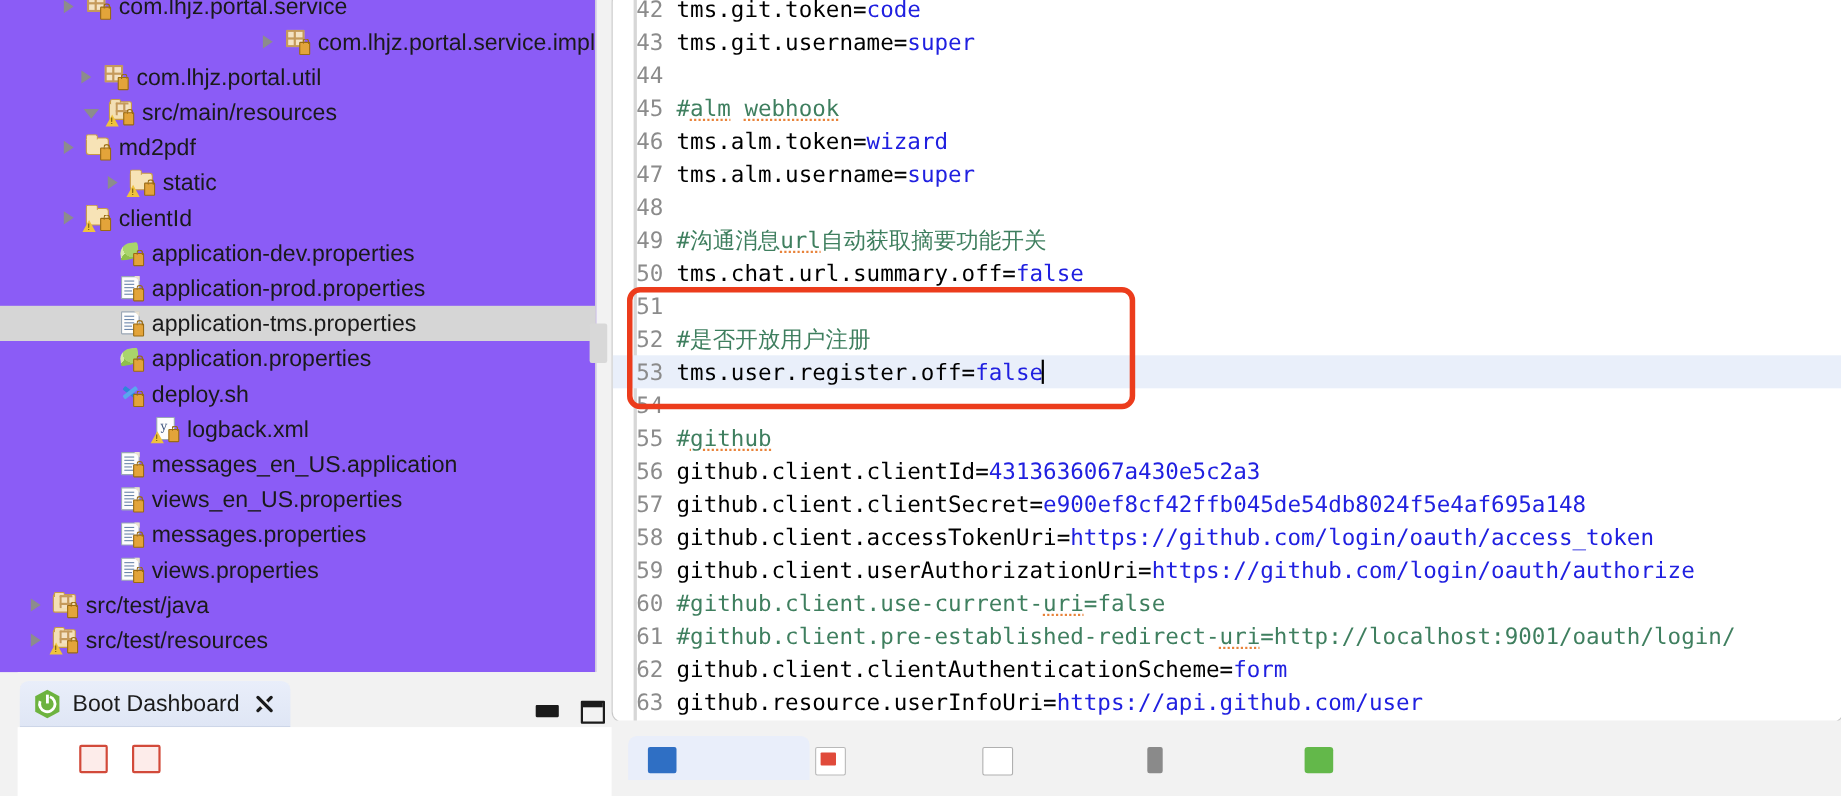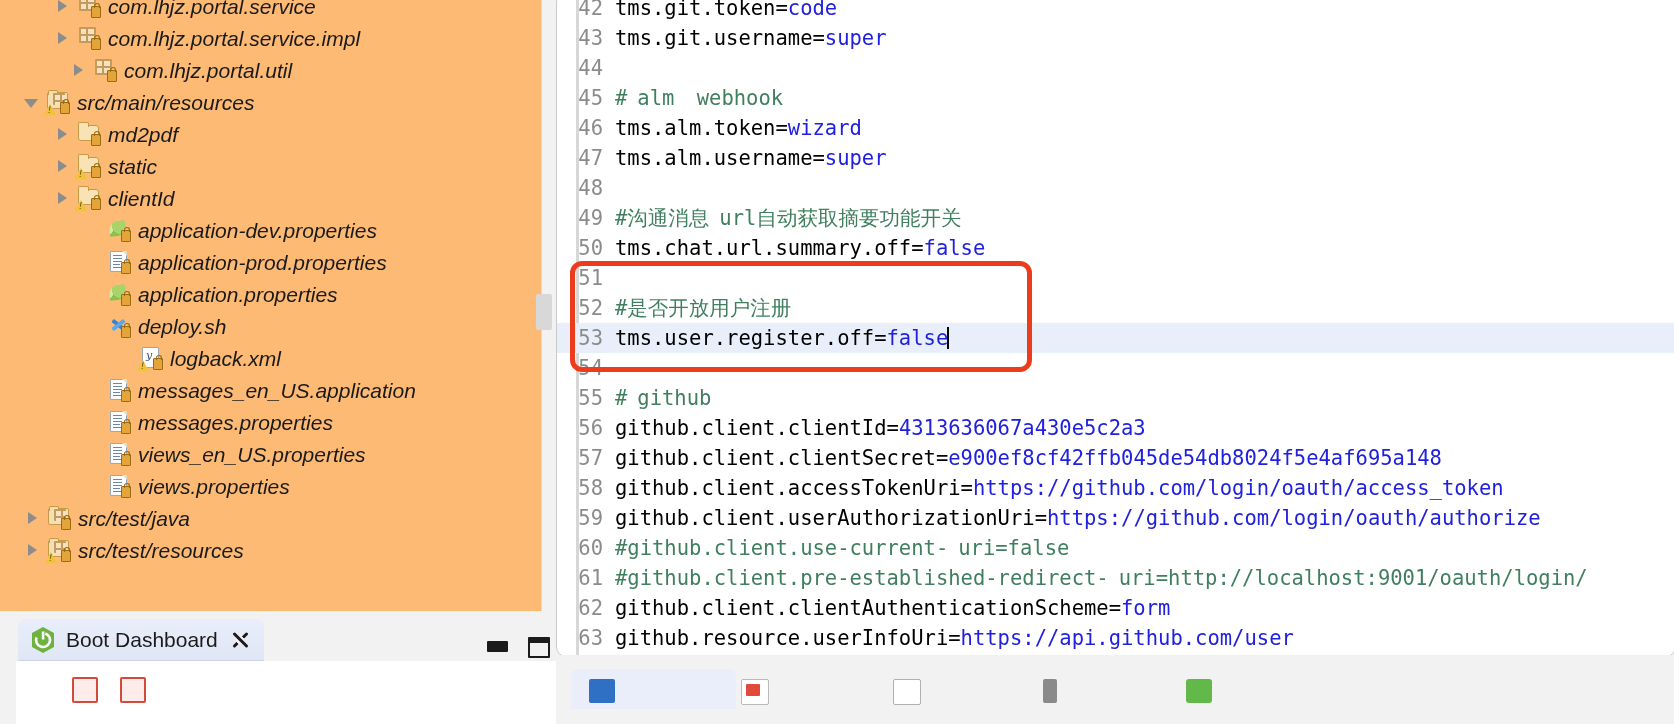--- a/index.html
+++ b/index.html
@@ -7,23 +7,22 @@
     width:1674px;height:724px;overflow:hidden;
     background:#ffffff;
     font-family:"Liberation Sans", sans-serif;
     -webkit-font-smoothing:antialiased;
   }
   #root{position:relative;width:1674px;height:724px;background:#f2f2f2;}
 
   
   .explorer{
     position:absolute;left:0;top:0;width:541px;height:611px;
-    background:#fdba74;overflow:hidden;
+    background:#8b5cf6;overflow:hidden;
     border-right:1px solid #d9d9d9;
-    font-style:italic;
   }
   .tree{position:absolute;left:0;top:-10px;width:541px;}
   .row{
     position:relative;height:32px;display:flex;align-items:center;
     font-size:21px;color:#1a1a1a;white-space:nowrap;
   }
   .row.sel{background:#d6d6d6;}
   .arrow{
     width:0;height:0;flex:0 0 auto;
     border-left:9px solid #8c8c8c;border-top:6px solid transparent;border-bottom:6px solid transparent;
@@ -126,25 +125,25 @@
   .cl.cur{background:#e9effa;}
   .cl.cur:after{content:"";position:absolute;left:0;top:0;right:-600px;height:30px;background:#e9effa;z-index:-1;}
   .ln{
     display:inline-block;width:46px;text-align:right;
     color:#8b8b8b;margin-right:12px;
   }
   .t{color:#000000;}
   .v{color:#2020e0;}
   .cm{color:#3f7f5f;}
   .sq{
+    text-decoration:underline;
     text-decoration-style:dotted;
     text-decoration-color:#e8833a;
     text-decoration-thickness:2px;
     text-underline-offset:3px;
-    margin-left:10px;
   }
   .caret{display:inline-block;width:2px;height:22px;background:#000;vertical-align:-4px;margin-left:-1px;}
 
   
   .annobox{
     position:absolute;left:570px;top:261px;width:452px;height:101px;
     border:5px solid #ec3c1c;border-radius:12px;pointer-events:none;z-index:5;
   }
   
   .minithumb{position:absolute;left:536px;top:294px;width:16px;height:36px;background:#d8d8d8;border-radius:2px;}
@@ -168,88 +167,96 @@
   <div class="explorer">
     <div class="tree" id="tree">
         <div class="row" style="padding-left: 58px;">
           <span class="arrow "></span>
           <span class="ticon">
             <span class="ic-pkg"></span>
             <span class="ic-lock"></span>
           </span>
           <span class="lbl">com.lhjz.portal.service</span>
         </div>
-        <div class="row" style="padding-left: 58px;">
+        <div class="row" style="padding-left: 58px; justify-content: flex-end;">
           <span class="arrow "></span>
           <span class="ticon">
             <span class="ic-pkg"></span>
             <span class="ic-lock"></span>
           </span>
           <span class="lbl">com.lhjz.portal.service.impl</span>
         </div>
         <div class="row" style="padding-left: 74px;">
           <span class="arrow "></span>
           <span class="ticon">
             <span class="ic-pkg"></span>
             <span class="ic-lock"></span>
           </span>
           <span class="lbl">com.lhjz.portal.util</span>
         </div>
-        <div class="row" style="padding-left: 24px;">
+        <div class="row" style="padding-left: 36px; margin-left: 40px;">
           <span class="arrow down"></span>
           <span class="ticon">
             <span class="ic-srcfolder"></span>
             <span class="ic-pkg" style="left:8px;top:3px;width:12px;height:12px"></span>
             <span class="ic-warn"></span>
             <span class="ic-lock"></span>
           </span>
           <span class="lbl">src/main/resources</span>
         </div>
         <div class="row" style="padding-left: 58px; align-items: center;">
           <span class="arrow "></span>
           <span class="ticon">
             <span class="ic-folder"></span>
             <span class="ic-lock"></span>
           </span>
           <span class="lbl">md2pdf</span>
         </div>
+        <div class="row" style="padding-left: 58px; margin-left: 40px;">
+          <span class="arrow "></span>
+          <span class="ticon">
+            <span class="ic-folder"></span>
+            <span class="ic-warn"></span>
+            <span class="ic-lock"></span>
+          </span>
+          <span class="lbl">static</span>
+        </div>
         <div class="row" style="padding-left: 58px;">
           <span class="arrow "></span>
           <span class="ticon">
             <span class="ic-folder"></span>
             <span class="ic-warn"></span>
             <span class="ic-lock"></span>
           </span>
-          <span class="lbl">static</span>
-        </div>
-        <div class="row" style="padding-left: 58px;">
-          <span class="arrow "></span>
-          <span class="ticon">
-            <span class="ic-folder"></span>
-            <span class="ic-warn"></span>
-            <span class="ic-lock"></span>
-          </span>
           <span class="lbl">clientId</span>
         </div>
         <div class="row" style="padding-left: 88px;">
           <span class="arrow none"></span>
           <span class="ticon">
             <span class="ic-leaf"></span>
             <span class="ic-lock"></span>
           </span>
           <span class="lbl">application-dev.properties</span>
         </div>
         <div class="row" style="padding-left: 88px;">
           <span class="arrow none"></span>
           <span class="ticon">
             <span class="ic-file"></span>
             <span class="ic-lock"></span>
           </span>
           <span class="lbl">application-prod.properties</span>
         </div>
+        <div class="row sel" style="padding-left: 88px;">
+          <span class="arrow none"></span>
+          <span class="ticon">
+            <span class="ic-file"></span>
+            <span class="ic-lock"></span>
+          </span>
+          <span class="lbl">application-tms.properties</span>
+        </div>
         <div class="row" style="padding-left: 88px;">
           <span class="arrow none"></span>
           <span class="ticon">
             <span class="ic-leaf"></span>
             <span class="ic-lock"></span>
           </span>
           <span class="lbl">application.properties</span>
         </div>
         <div class="row" style="padding-left: 88px;">
           <span class="arrow none"></span>
@@ -275,29 +282,29 @@
             <span class="ic-lock"></span>
           </span>
           <span class="lbl">messages_en_US.application</span>
         </div>
         <div class="row" style="padding-left: 88px;">
           <span class="arrow none"></span>
           <span class="ticon">
             <span class="ic-file"></span>
             <span class="ic-lock"></span>
           </span>
+          <span class="lbl">views_en_US.properties</span>
+        </div>
+        <div class="row" style="padding-left: 88px;">
+          <span class="arrow none"></span>
+          <span class="ticon">
+            <span class="ic-file"></span>
+            <span class="ic-lock"></span>
+          </span>
           <span class="lbl">messages.properties</span>
-        </div>
-        <div class="row" style="padding-left: 88px;">
-          <span class="arrow none"></span>
-          <span class="ticon">
-            <span class="ic-file"></span>
-            <span class="ic-lock"></span>
-          </span>
-          <span class="lbl">views_en_US.properties</span>
         </div>
         <div class="row" style="padding-left: 88px;">
           <span class="arrow none"></span>
           <span class="ticon">
             <span class="ic-file"></span>
             <span class="ic-lock"></span>
           </span>
           <span class="lbl">views.properties</span>
         </div>
         <div class="row" style="padding-left: 28px;">

